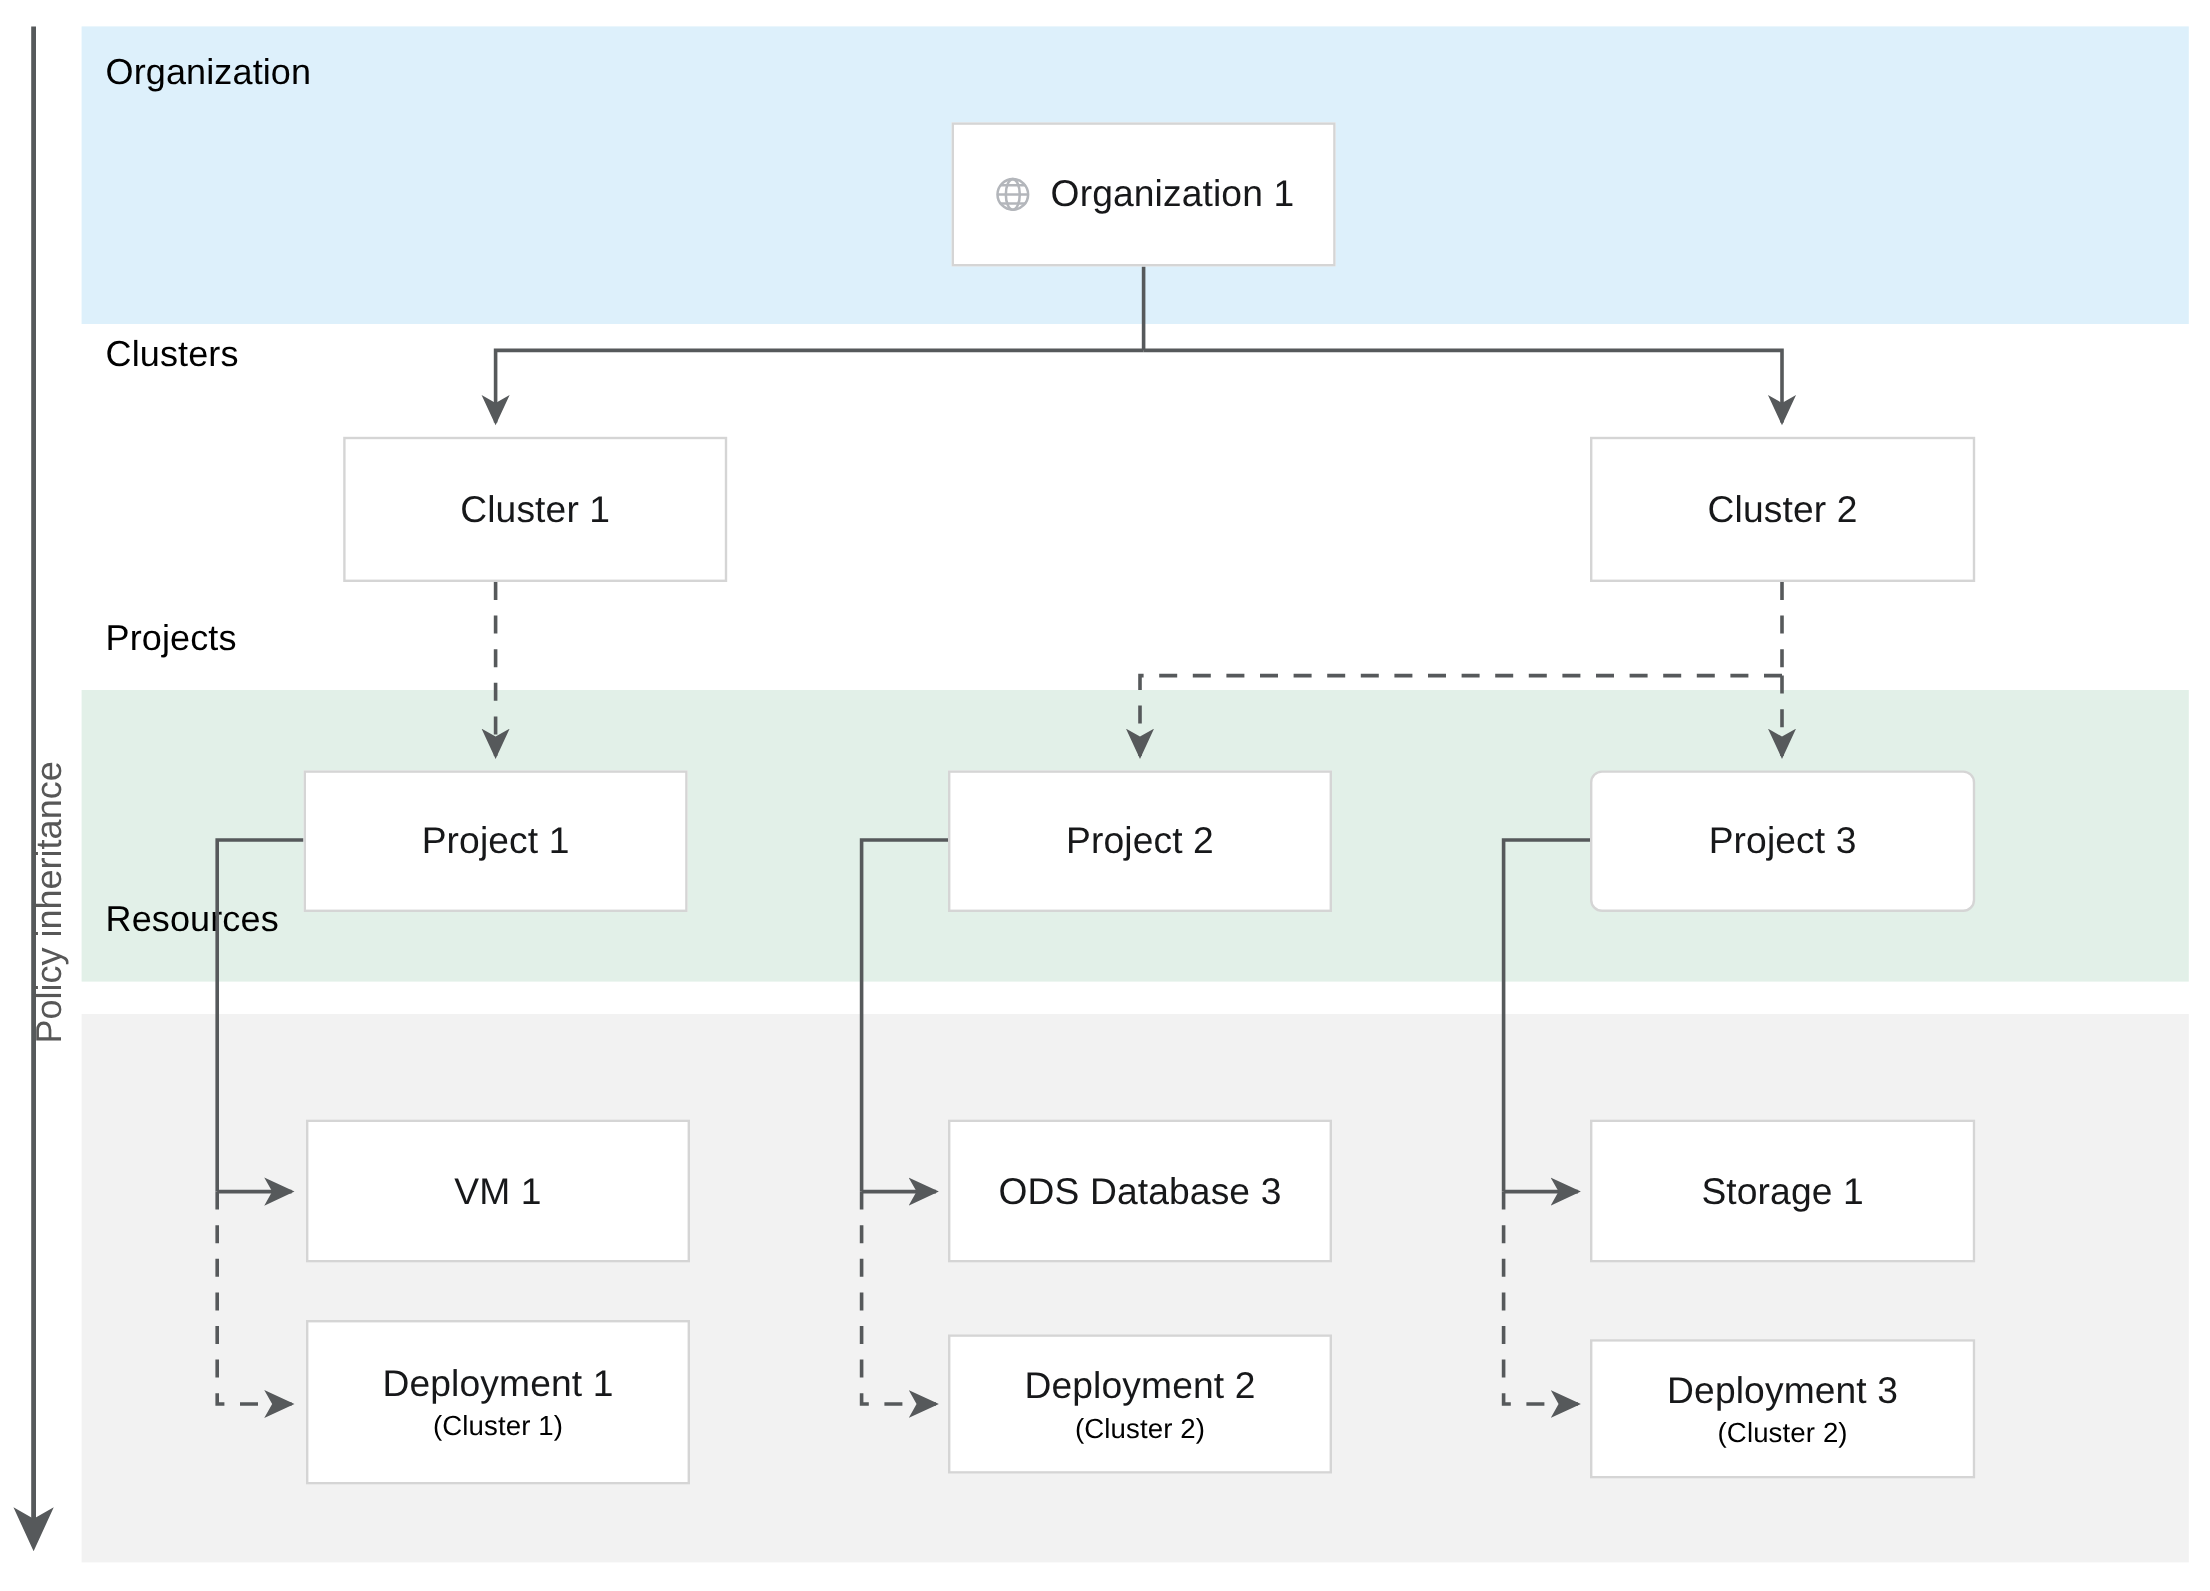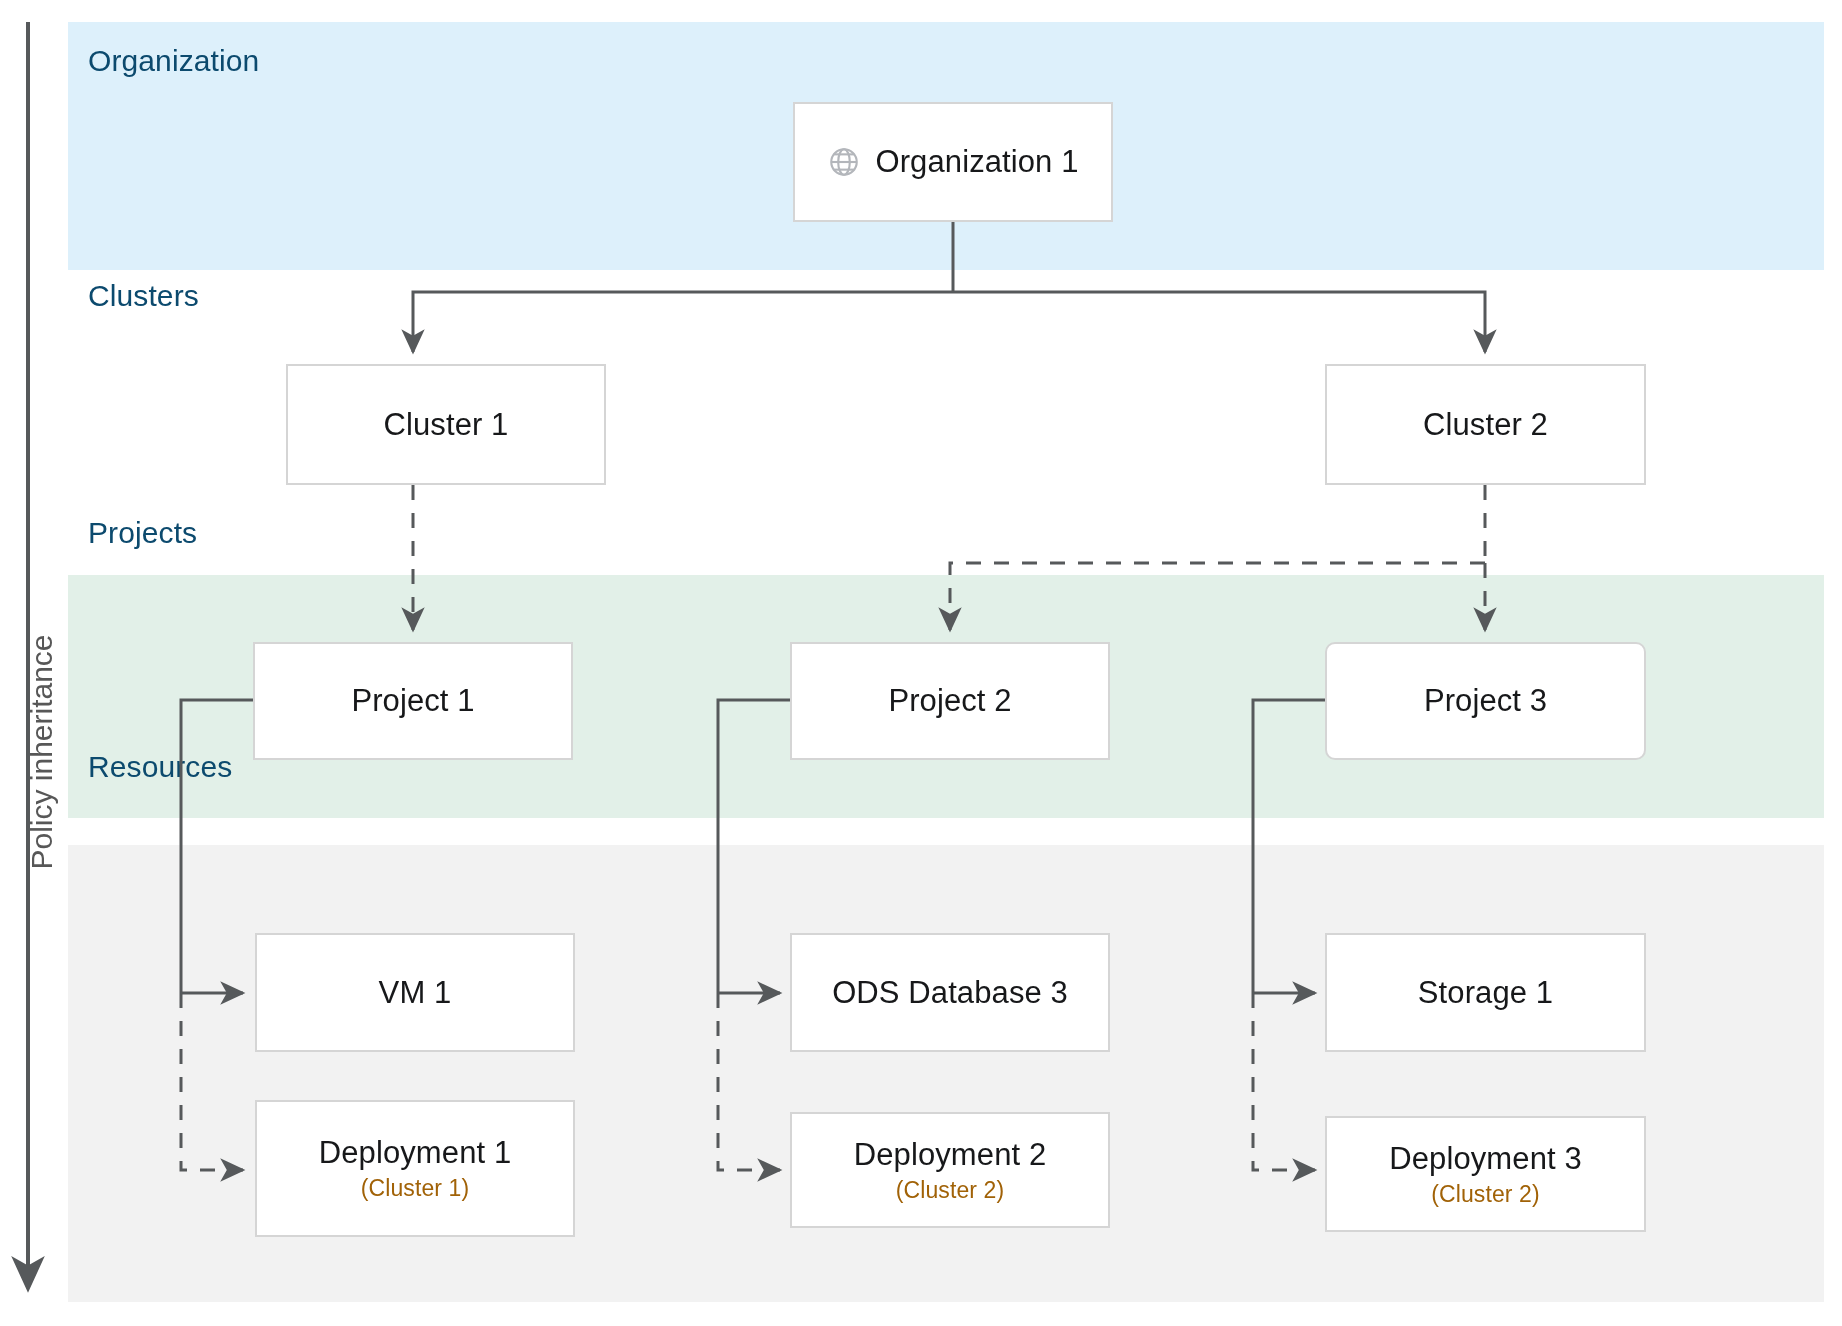--- a/index.html
+++ b/index.html
@@ -24,21 +24,21 @@
     width: 1756px;
   }
   .band-org      { top: 22px;  height: 248px; background: #ddf0fb; }
   .band-clusters { top: 270px; height: 305px; background: #ffffff; }
   .band-projects { top: 575px; height: 243px; background: #e2f0e8; }
   .band-resources{ top: 845px; height: 457px; background: #f2f2f2; }
 
   .band-label {
     position: absolute;
     font-size: 30px;
-    color: #0c4a6e;
+    color: #000000;
     white-space: nowrap;
     letter-spacing: 0.1px;
   }
 
   
   .node {
     position: absolute;
     background: #ffffff;
     border: 2px solid #d5d5d5;
     box-sizing: border-box;
@@ -51,21 +51,21 @@
     letter-spacing: 0.1px;
   }
   .node .label-row {
     display: flex;
     align-items: center;
     justify-content: center;
     gap: 14px;
   }
   .node .sub {
     font-size: 23px;
-    color: #a16207;
+    color: #000000;
     margin-top: 4px;
   }
   .globe-icon {
     width: 34px;
     height: 34px;
     display: inline-block;
     flex: 0 0 auto;
   }
 
   

